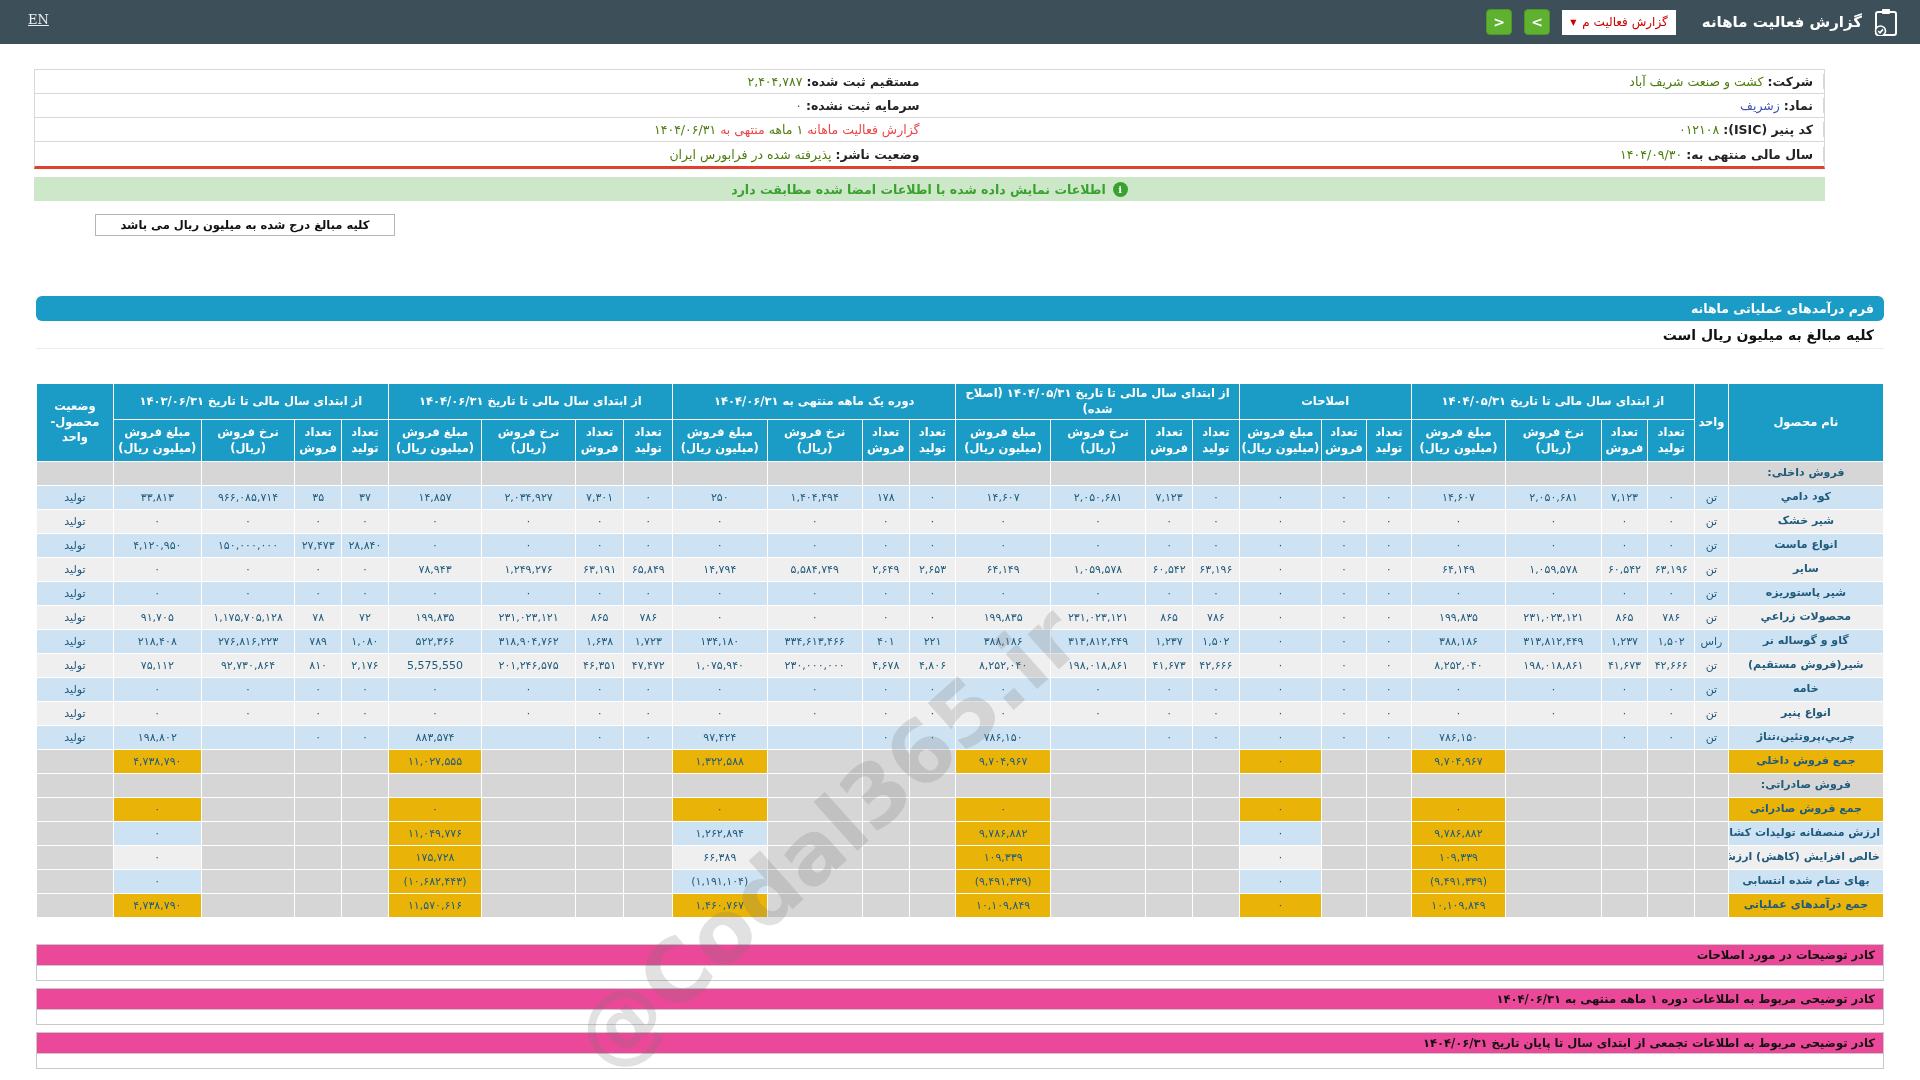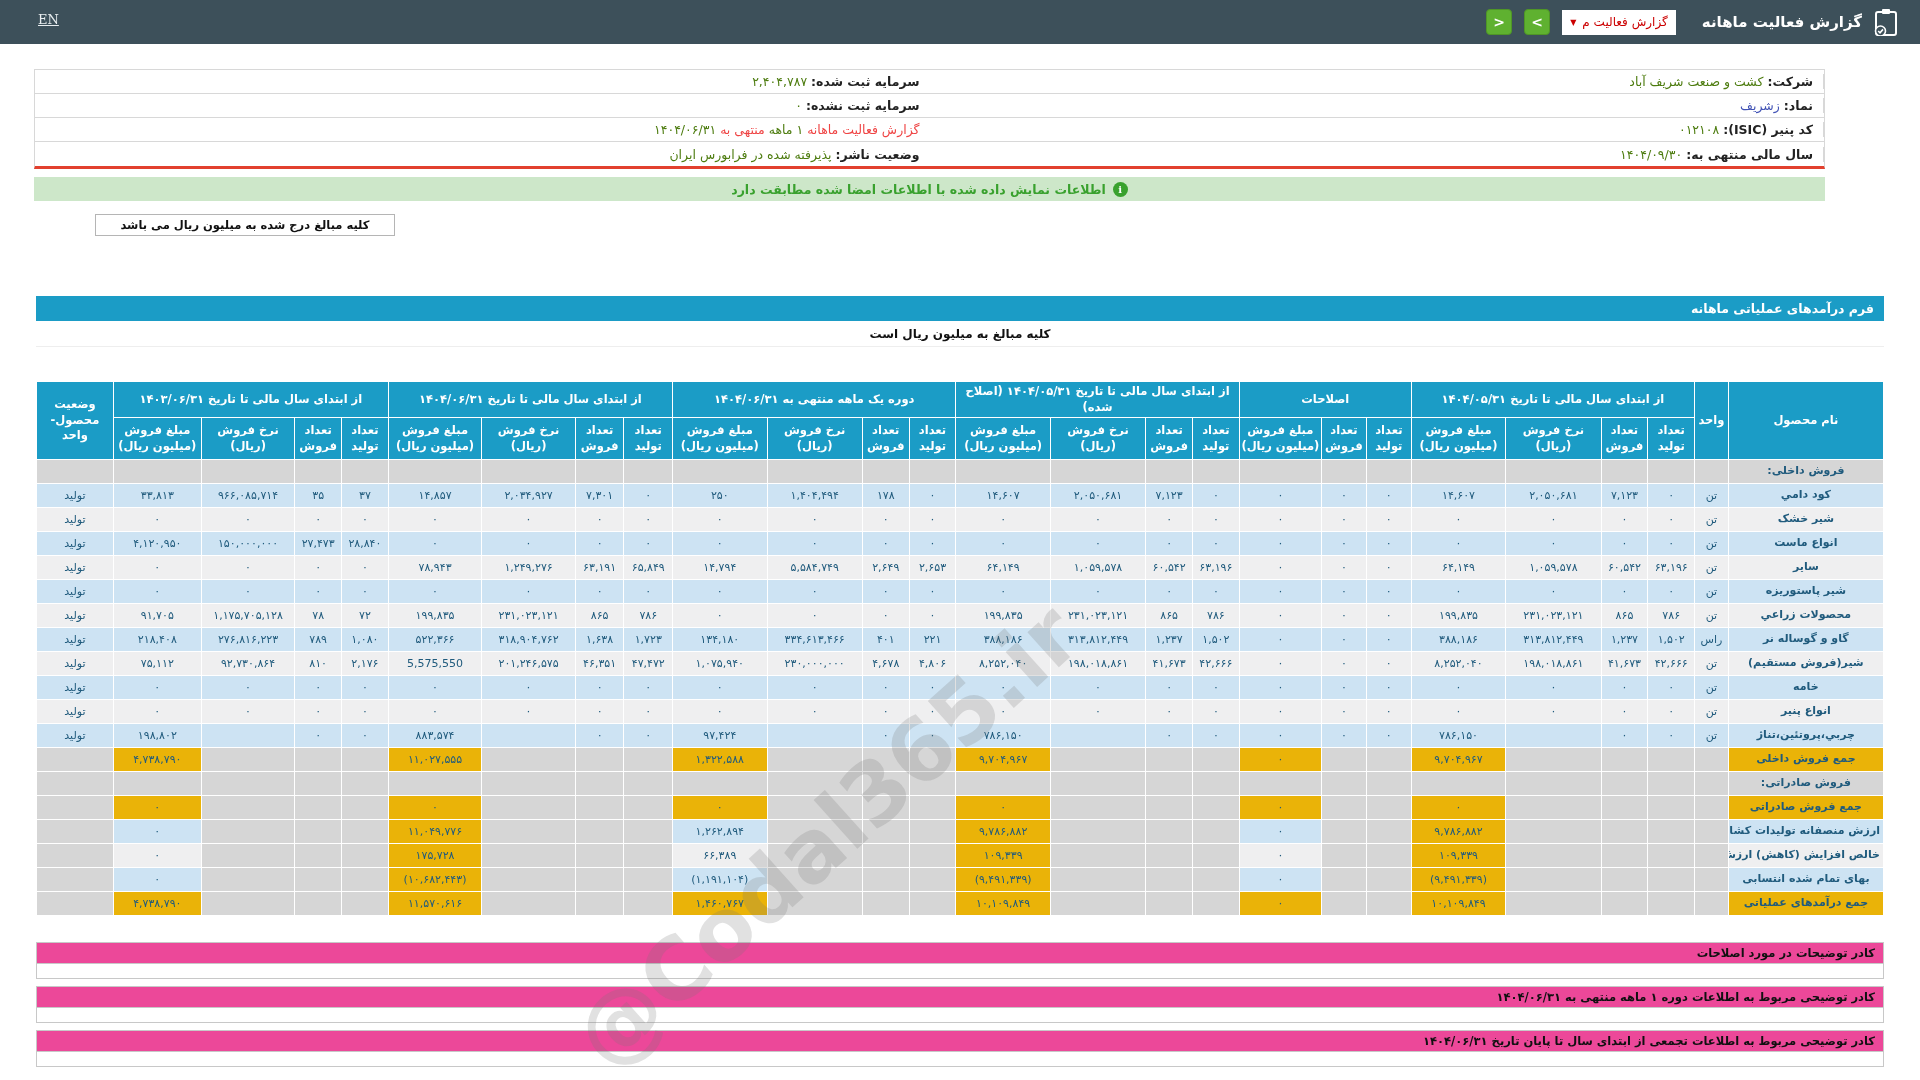--- a/index.html
+++ b/index.html
@@ -11,21 +11,21 @@
     padding: 0 22px; position: relative; gap: 12px; }
   .clipboard { width: 24px; height: 28px; flex: 0 0 auto; }
   .topbar-title { color: #fff; font-size: 15px; font-weight: bold; margin-left: 14px; }
   .top-dropdown { background: #fff; height: 25px; display: flex; align-items: center;
     padding: 0 8px; gap: 6px; cursor: pointer; }
   .top-dropdown span { color: #cc0000; font-size: 12px; }
   .top-dropdown .caret { font-size: 8px; }
   .nav-btn { width: 26px; height: 26px; background: #5fb130; border: 1px solid #4f9626;
     border-radius: 4px; color: #fff; font-size: 14px; font-weight: bold; display: flex;
     align-items: center; justify-content: center; cursor: pointer; }
-  .en-link { position: absolute; left: 38px; top: 12px; color: #e8edef; font-size: 13px;
+  .en-link { position: absolute; left: 28px; top: 12px; color: #e8edef; font-size: 13px;
     text-decoration: underline; cursor: pointer; font-family: "DejaVu Serif", serif; }
 
   
   .info-wrap { margin: 25px 95px 0 34px; border: 1px solid #d8d8d8; border-bottom: 3px solid #e2402e; }
   .info-row { display: flex; border-bottom: 1px solid #d8d8d8; height: 24px; align-items: center; }
   .info-row:last-child { border-bottom: none; }
   .info-cell { width: 50%; padding: 0 10px; font-size: 12.5px; color: #222; white-space: nowrap; }
   .info-cell.divider { border-right: 1px solid #d8d8d8; }
   .lbl { font-weight: bold; color: #222; }
   .val-orange { color: #4d7c0f; }
@@ -38,23 +38,23 @@
   .banner .txt { color: #39a12e; font-size: 12.5px; font-weight: bold; }
   .info-icon { width: 15px; height: 15px; border-radius: 50%; background: #39a12e; color: #fff;
     font-size: 10px; font-weight: bold; display: flex; align-items: center; justify-content: center;
     font-family: "DejaVu Serif", serif; }
   .amounts-note { margin: 13px auto 0 0; margin-right: auto; margin-left: 0;
     width: 300px; margin-left: 95px; border: 1px solid #b5b5b5; background: #fff;
     font-size: 11.5px; font-weight: bold; color: #111; text-align: center; padding: 3px 6px; }
 
   
   .form-title-bar { margin: 60px 36px 0 36px; background: #1b9cc6; color: #fff;
-    font-size: 12.5px; font-weight: bold; padding: 5px 10px; }
-  .form-subtitle { margin: 0 36px; background: #fff; color: #111; font-size: 12px;
-    font-weight: bold; padding: 6px 10px 5px; border-bottom: 1px solid #eee; text-align: center; }
+    font-size: 12.5px; font-weight: bold; padding: 5px 10px; border-radius: 6px; }
+  .form-subtitle { margin: 0 36px; background: #fff; color: #111; font-size: 14px;
+    font-weight: bold; padding: 6px 10px 5px; border-bottom: 1px solid #eee; }
 
   
   .table-wrap { margin: 34px 36px 0 36px; position: relative; }
   table.rev { width: 100%; border-collapse: collapse; table-layout: fixed; }
   table.rev th { background: #1b9cc6; color: #fff; font-size: 11.5px; font-weight: bold;
     border: 1px solid #fff; white-space: pre-line; padding: 2px 1px; line-height: 1.35; }
   table.rev thead tr.grp-row th { height: 24px; }
   table.rev thead tr.sub-row th { height: 42px; }
   table.rev td { border: 1px solid #fff; font-size: 11px; text-align: center; height: 24px;
     padding: 1px 3px; color: #205b7d; overflow: hidden; white-space: nowrap; }
@@ -97,21 +97,21 @@
   <div class="en-link">EN</div>
 </div>
 
 <div class="info-wrap">
   <div class="info-row">
     <div class="info-cell divider">
       <span class="lbl">شرکت:</span>
       <span class="val-orange">کشت و صنعت شریف آباد</span>
     </div>
     <div class="info-cell">
-      <span class="lbl">سرمایه ثبت شده:</span>
+      <span class="lbl">مستقیم ثبت شده:</span>
       <span class="val-orange">۲,۴۰۴,۷۸۷</span>
     </div>
   </div>
   <div class="info-row">
     <div class="info-cell divider">
       <span class="lbl">نماد:</span>
       <span class="val-blue">زشریف</span>
     </div>
     <div class="info-cell">
       <span class="lbl">سرمایه ثبت نشده:</span>

